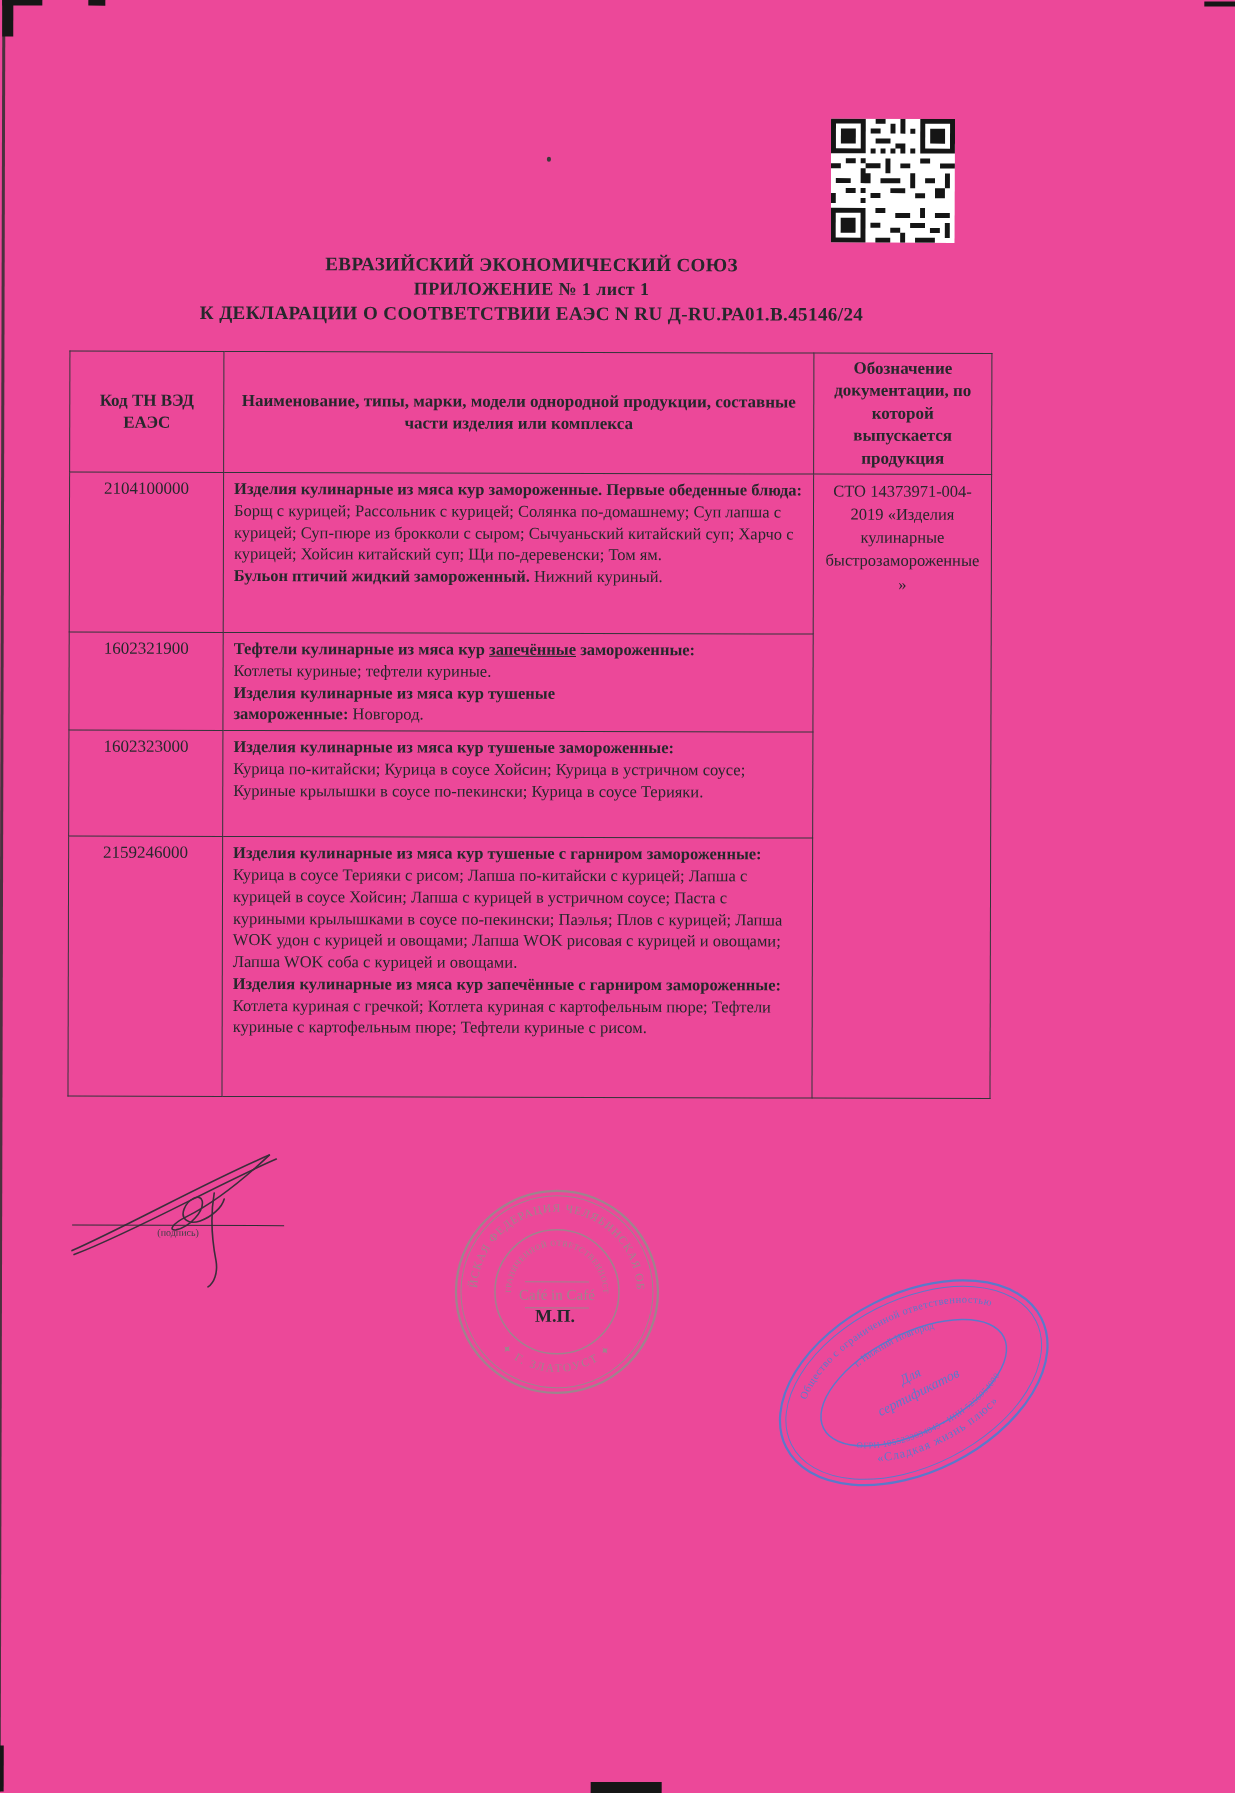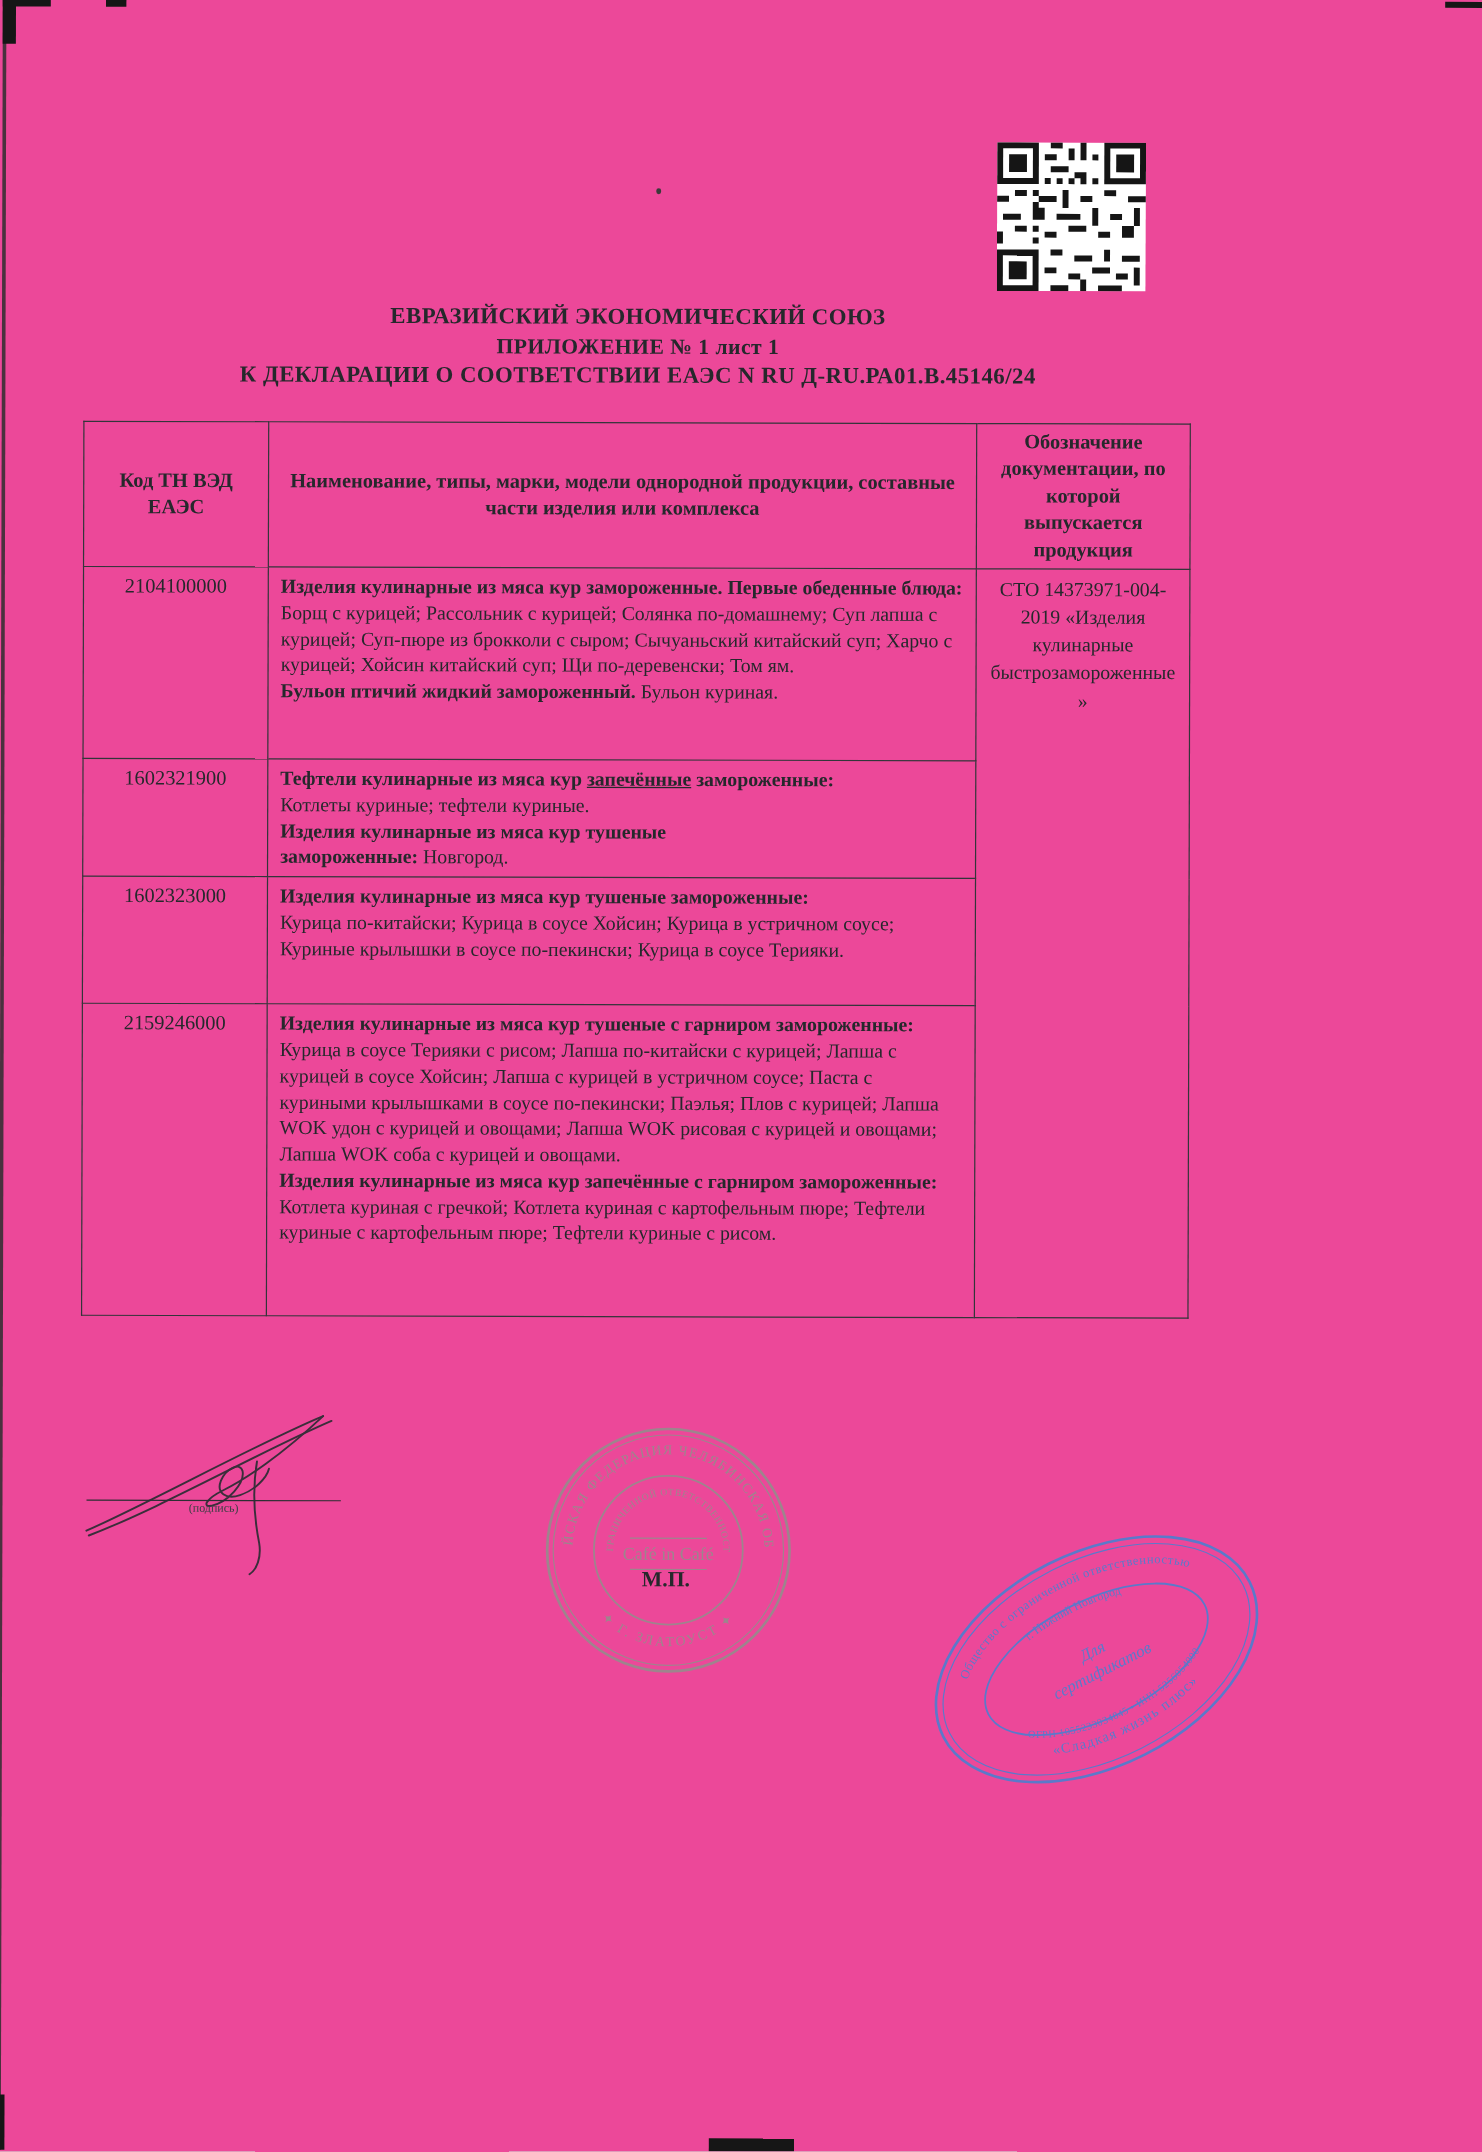--- a/index.html
+++ b/index.html
@@ -42,21 +42,21 @@
   .ul { text-decoration:underline; }
   .h-r1 td { height:160px; }
   .h-r2 td { height:94px; }
   .h-r3 td { height:106px; }
   .h-r4 td { height:260px; }
 
   
   .qr { position:absolute; left:829px; top:118px; width:124px; height:124px; }
 
   
-  .sig-block { position:absolute; left:65px; top:1159px; width:240px; height:160px; }
+  .sig-block { position:absolute; left:65px; top:1134px; width:240px; height:160px; }
   .sig-svg { position:absolute; left:0; top:0; }
   .sig-line { position:absolute; left:8px; top:92px; width:212px; border-top:1.6px solid #2c2e33; }
   .sig-caption { position:absolute; left:8px; top:94px; width:212px; text-align:center; font-size:10px; color:#3c3e44; }
 
   .mp-label { position:absolute; left:536px; top:1306px; font-size:18px; font-weight:bold; z-index:3; }
 
   .round-stamp { position:absolute; left:452px; top:1186px; width:212px; height:212px; opacity:.8; }
 
   .applicant { position:absolute; left:742px; top:1234px; width:245px; text-align:center; }
   .applicant-name { font-size:16.5px; padding-bottom:3px; border-bottom:1.6px solid #2c2e33; }
@@ -122,21 +122,21 @@
         <th>Код ТН ВЭД ЕАЭС</th>
         <th>Наименование, типы, марки, модели однородной продукции, составные части изделия или комплекса</th>
         <th>Обозначение документации, по которой выпускается продукция</th>
       </tr>
       <tr class="h-r1">
         <td class="code-cell">2104100000</td>
         <td class="name-cell">
           <span class="bold">Изделия кулинарные из мяса кур замороженные. Первые обеденные блюда:</span><br>
           <span>Борщ с курицей; Рассольник с курицей; Солянка по-домашнему; Суп лапша с курицей; Суп-пюре из брокколи с сыром; Сычуаньский китайский суп; Харчо с курицей; Хойсин китайский суп; Щи по-деревенски; Том ям.</span><br>
           <span class="bold">Бульон птичий жидкий замороженный.</span>
-          <span>Бульон куриная.</span>
+          <span>Нижний куриный.</span>
         </td>
         <td class="doc-cell" rowspan="4">СТО 14373971-004-2019 «Изделия кулинарные быстрозамороженные»</td>
       </tr>
       <tr class="h-r2">
         <td class="code-cell">1602321900</td>
         <td class="name-cell">
           <span class="bold">Тефтели кулинарные из мяса кур</span>
           <span class="bold ul">запечённые</span>
           <span class="bold">замороженные:</span><br>
           <span>Котлеты куриные; тефтели куриные.</span><br>

